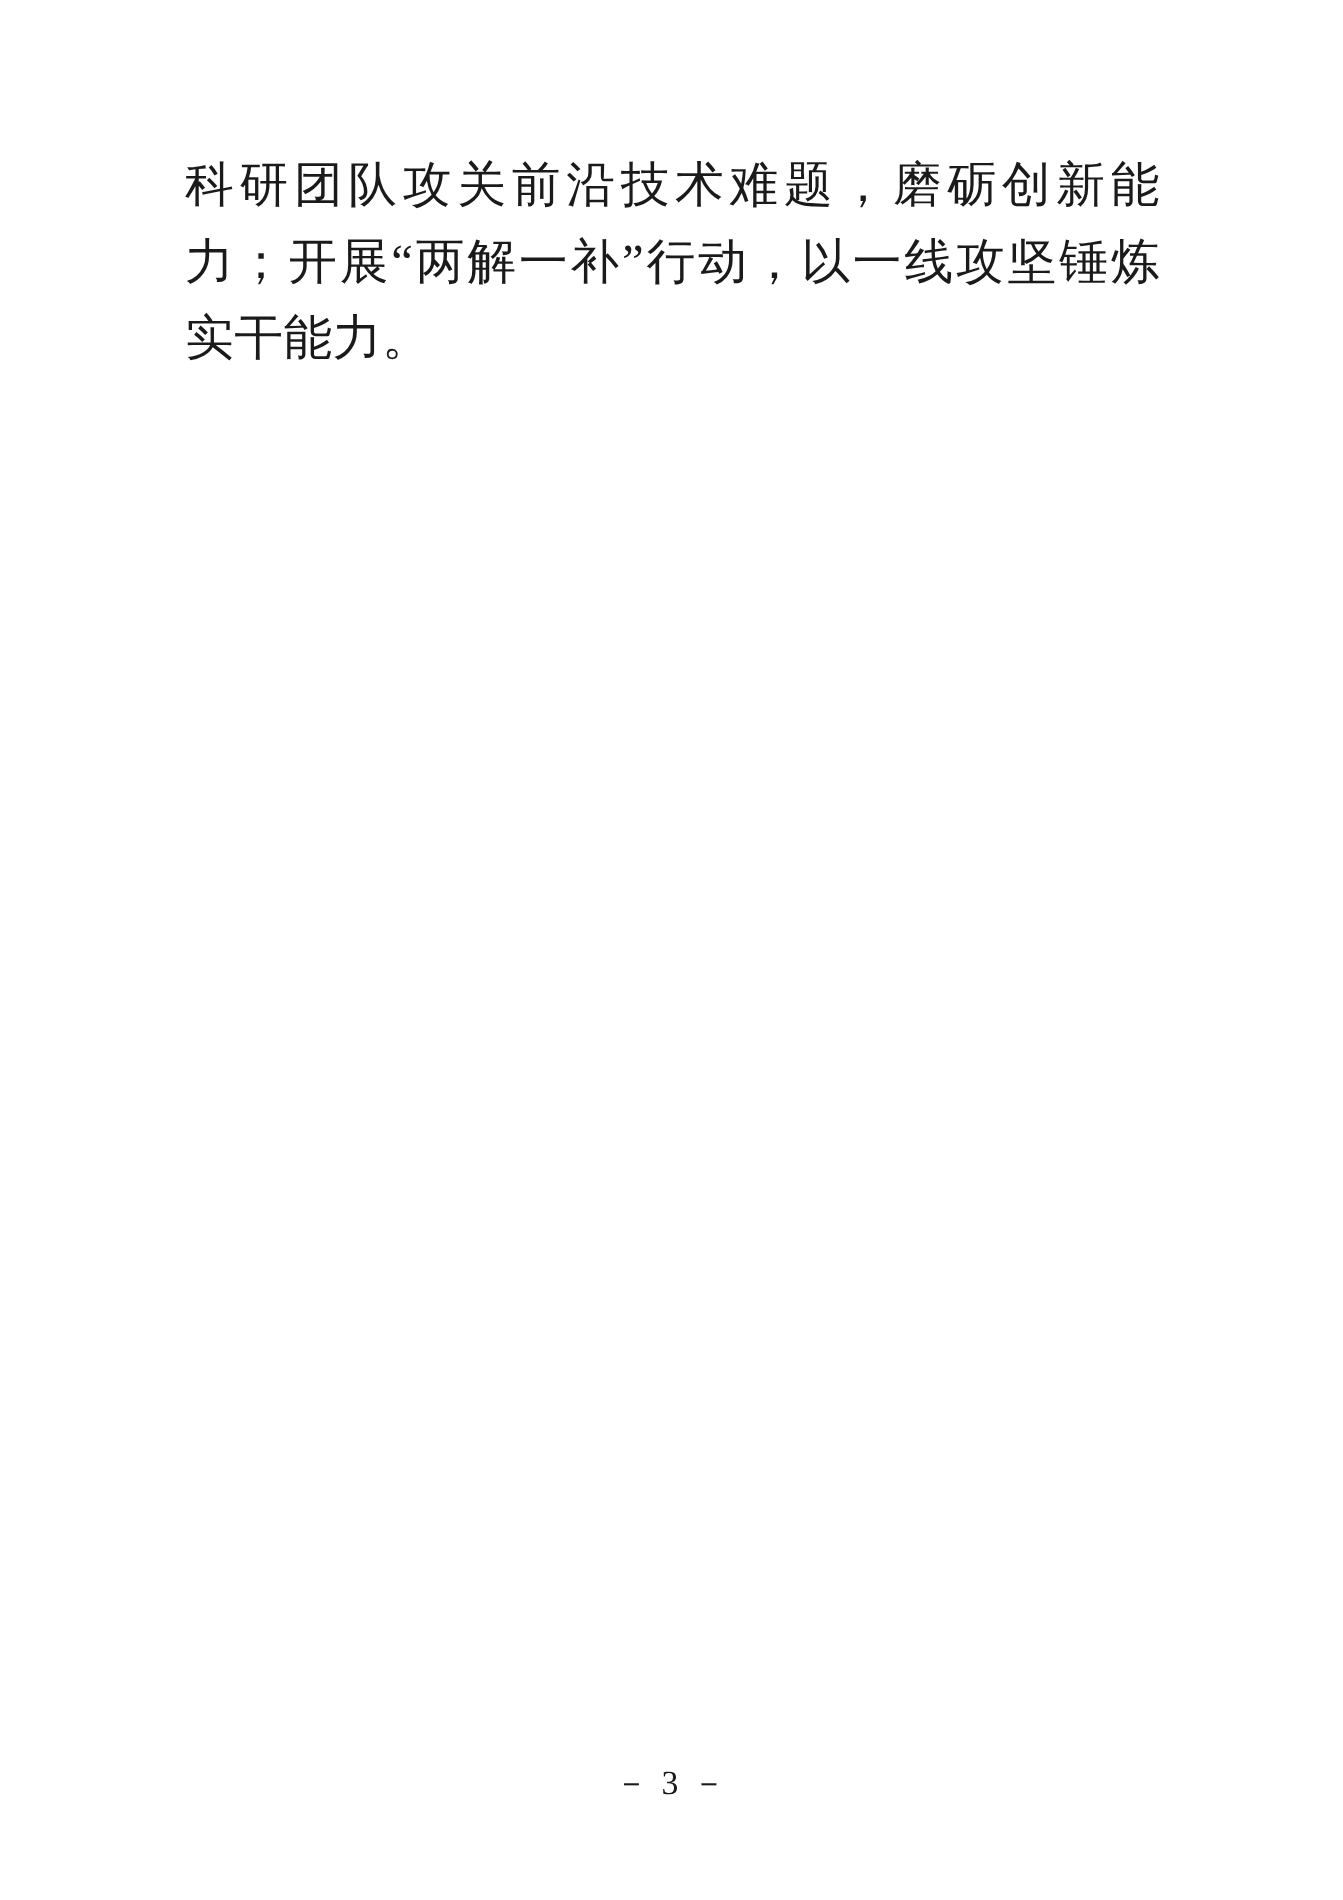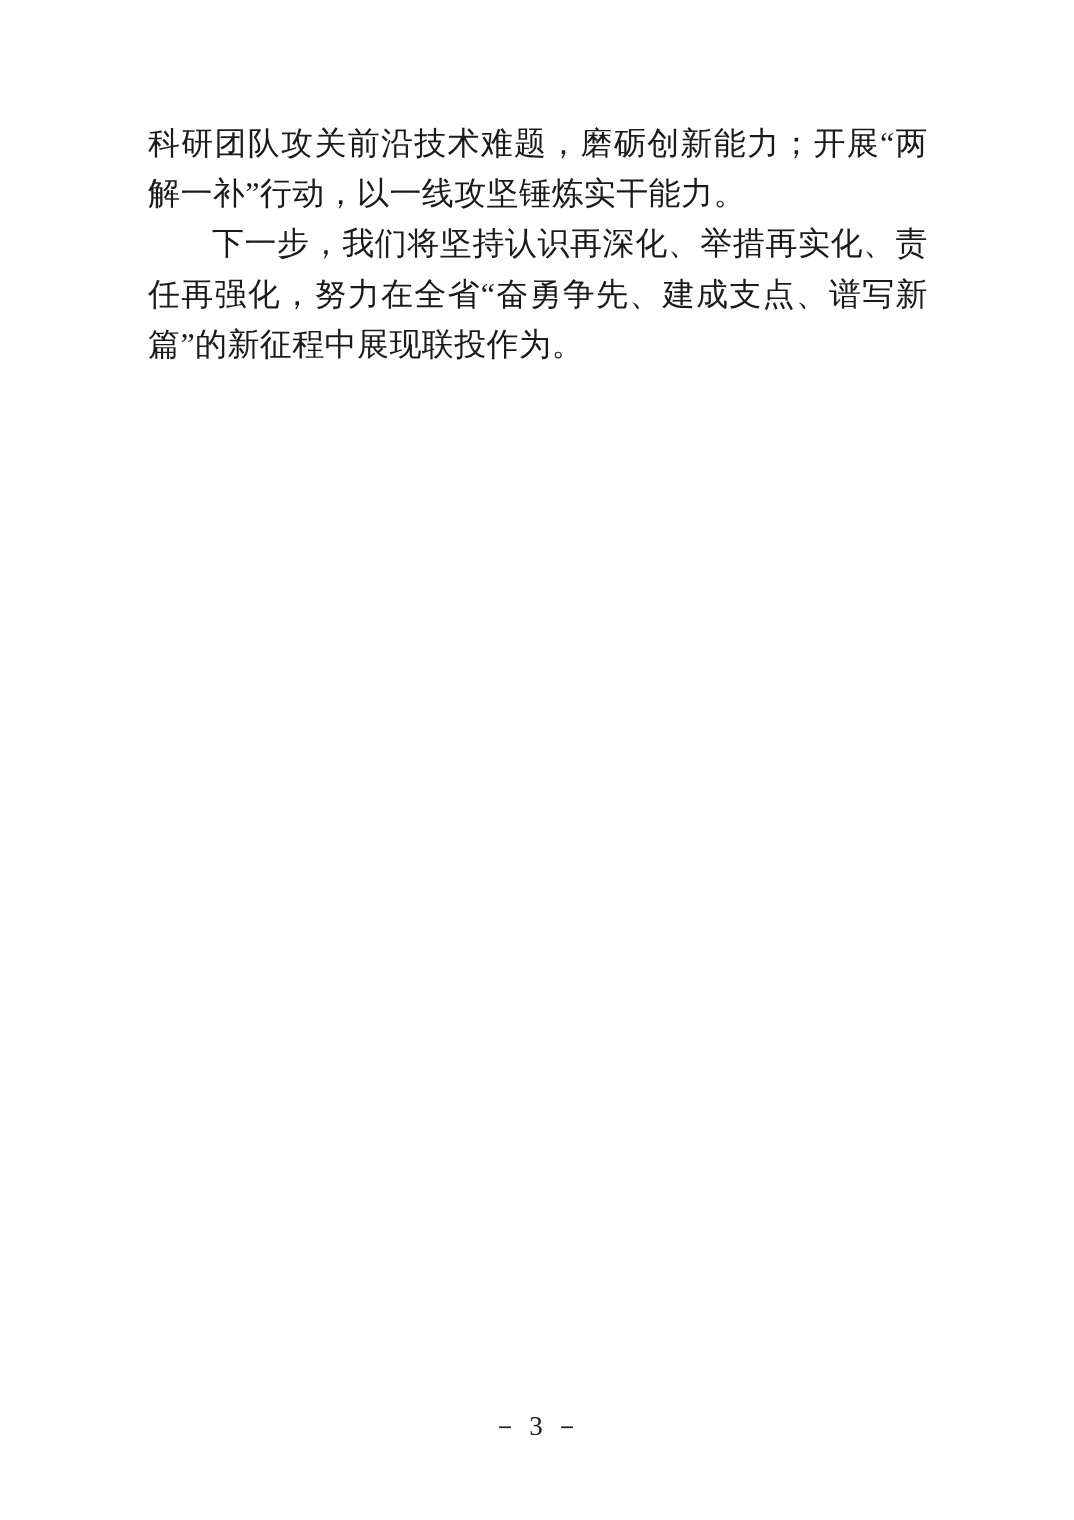--- a/index.html
+++ b/index.html
@@ -16,21 +16,21 @@
     overflow: hidden;
   }
   .content {
     position: absolute;
     left: 148px;
     top: 118px;
     width: 780px;
   }
   .para {
     font-family: "Liberation Serif", "DejaVu Serif", serif;
-    font-size: 32px;
+    font-size: 39px;
     line-height: 1.57;
     color: #1a1a1a;
     text-align: justify;
     text-justify: inter-ideograph;
     margin: 0 0 0 0;
     letter-spacing: 0.4px;
     white-space: pre-wrap;
   }
   .para.indent {
     text-indent: 2em;
@@ -47,18 +47,17 @@
     letter-spacing: 2px;
   }
 </style>
 </head>
 <body>
 
 <div class="page">
 
   <div class="content">
     <p class="para">科研团队攻关前沿技术难题，磨砺创新能力；开展“两解一补”行动，以一线攻坚锤炼实干能力。</p>
-    <p class="para indent">下一步，我们将坚持认识再深化、举措再实化、责任再强化，努力在全省“奋勇争先、建成支点、谱写新篇”的新征程中展现联投作为。</p>
   </div>
 
   <div class="footer">－ 3 －</div>
 
 </div>
 
 </body></html>

